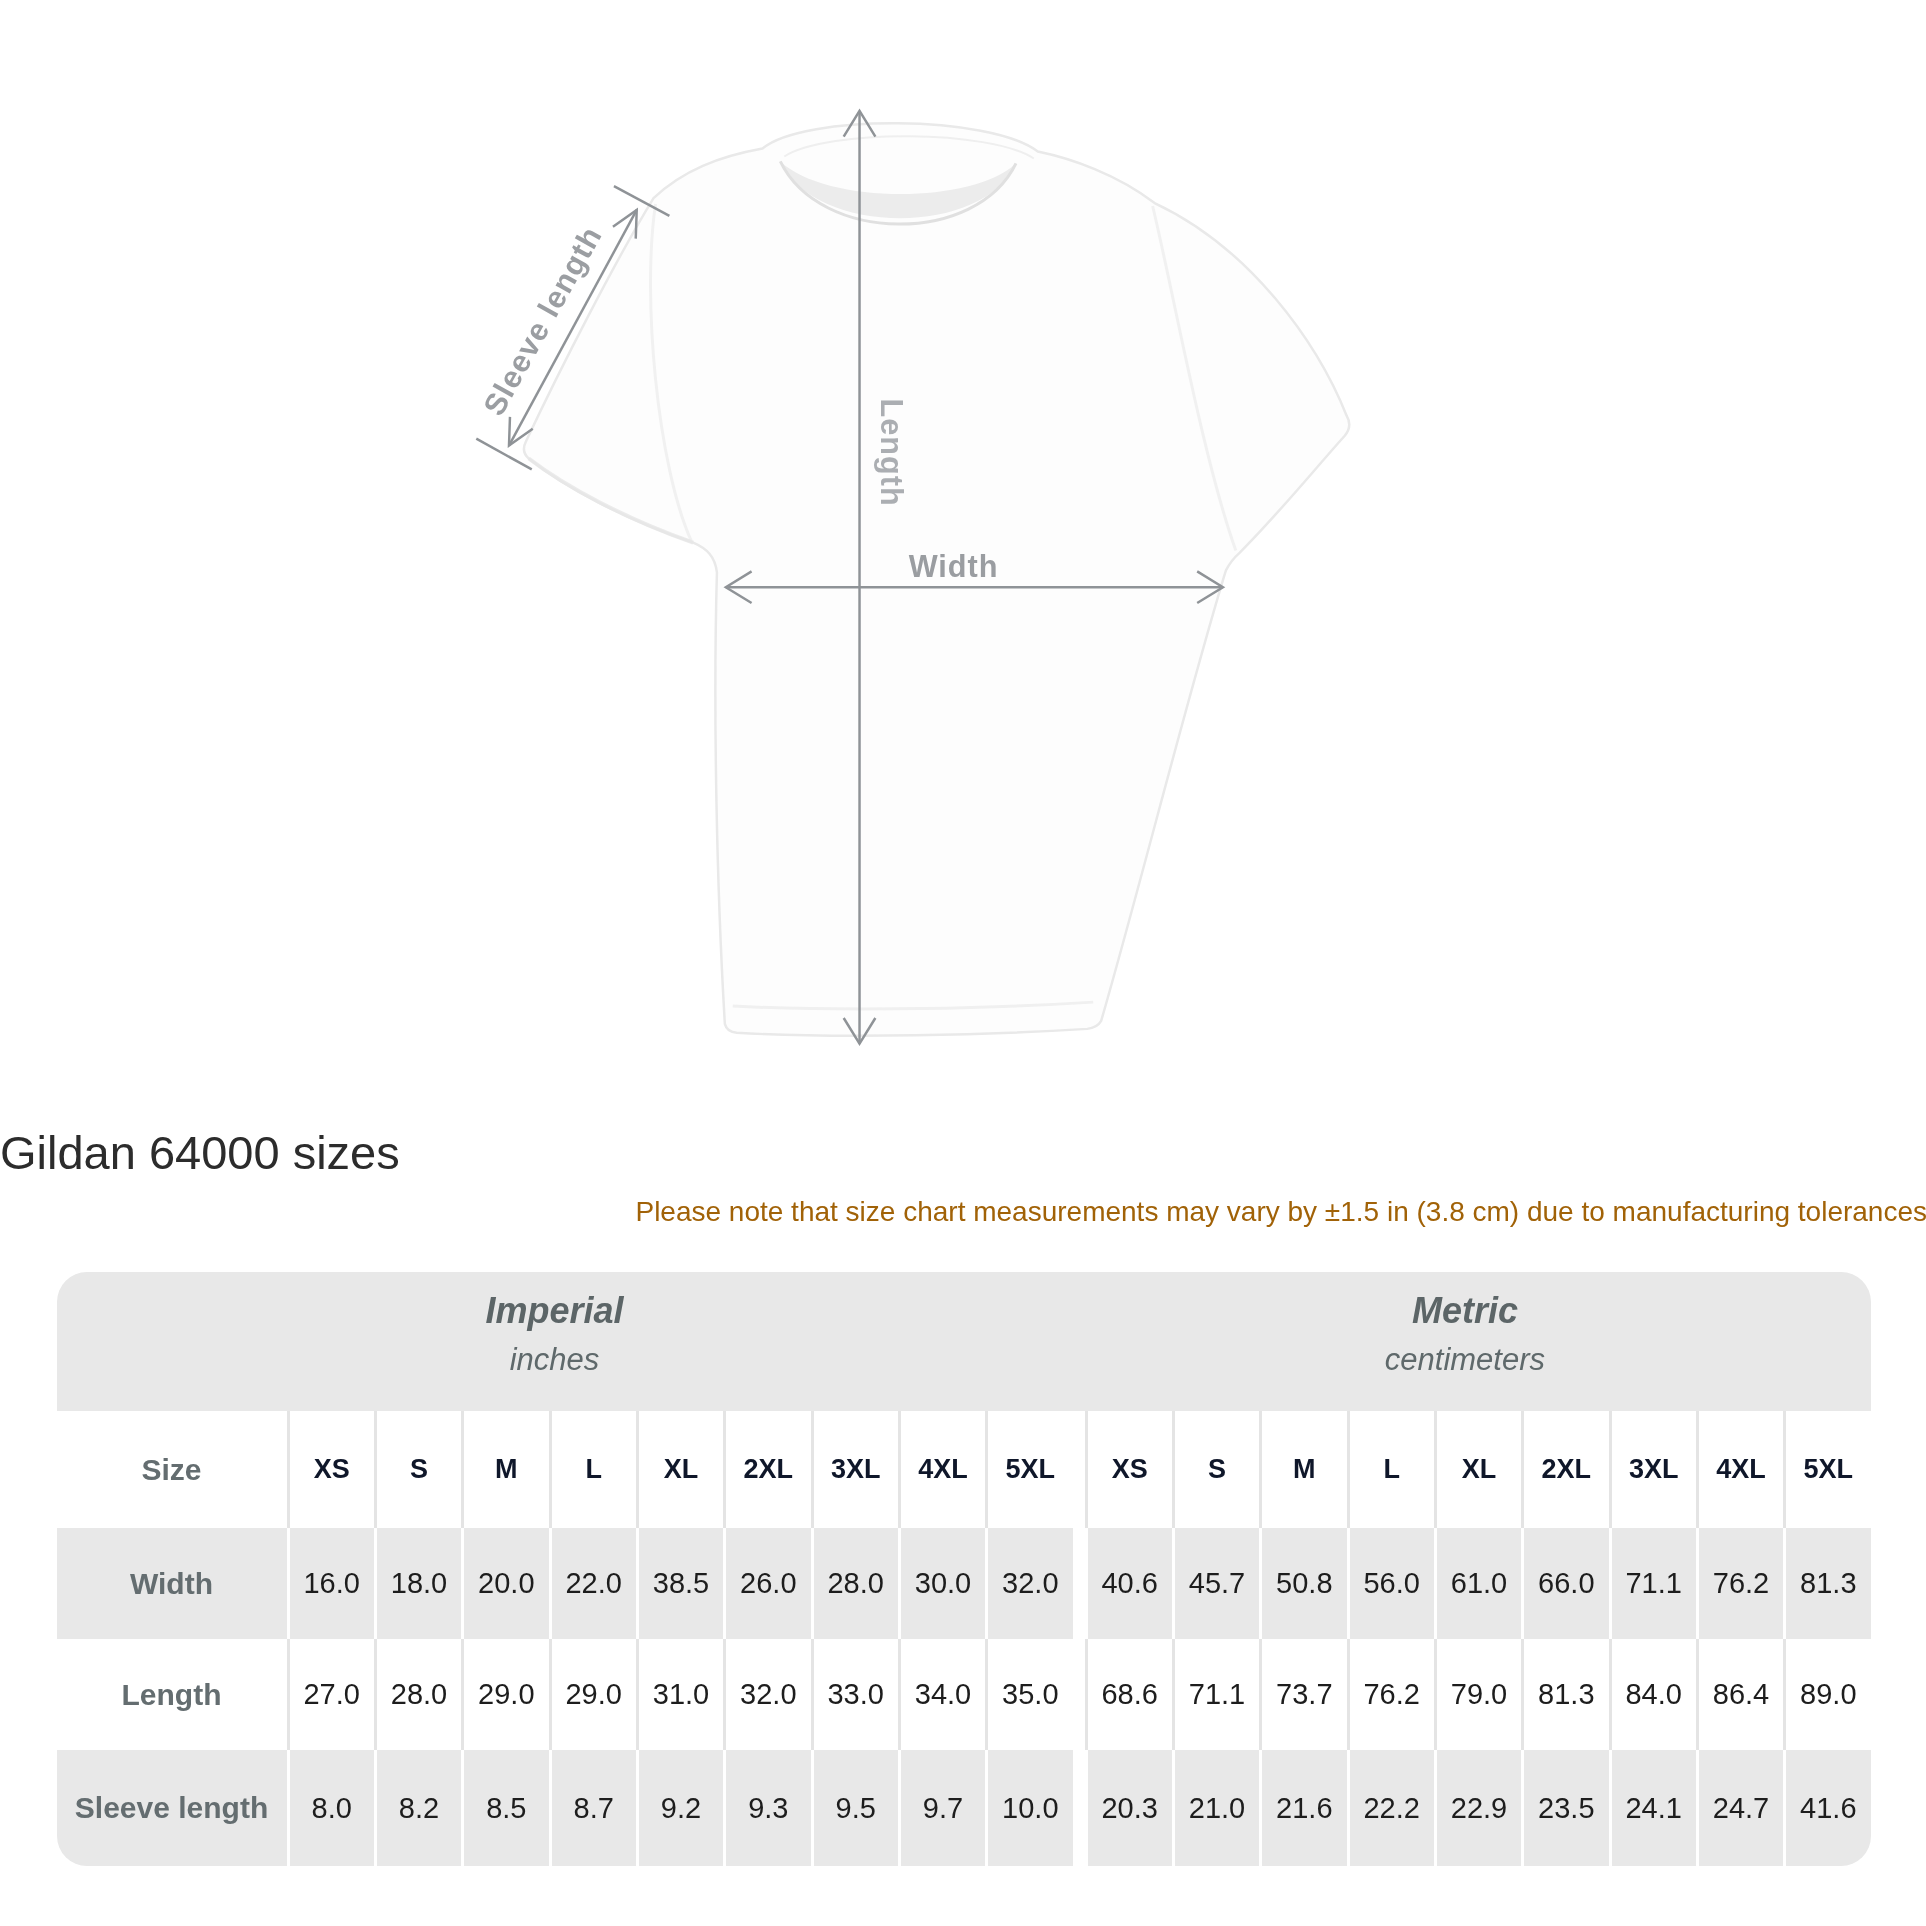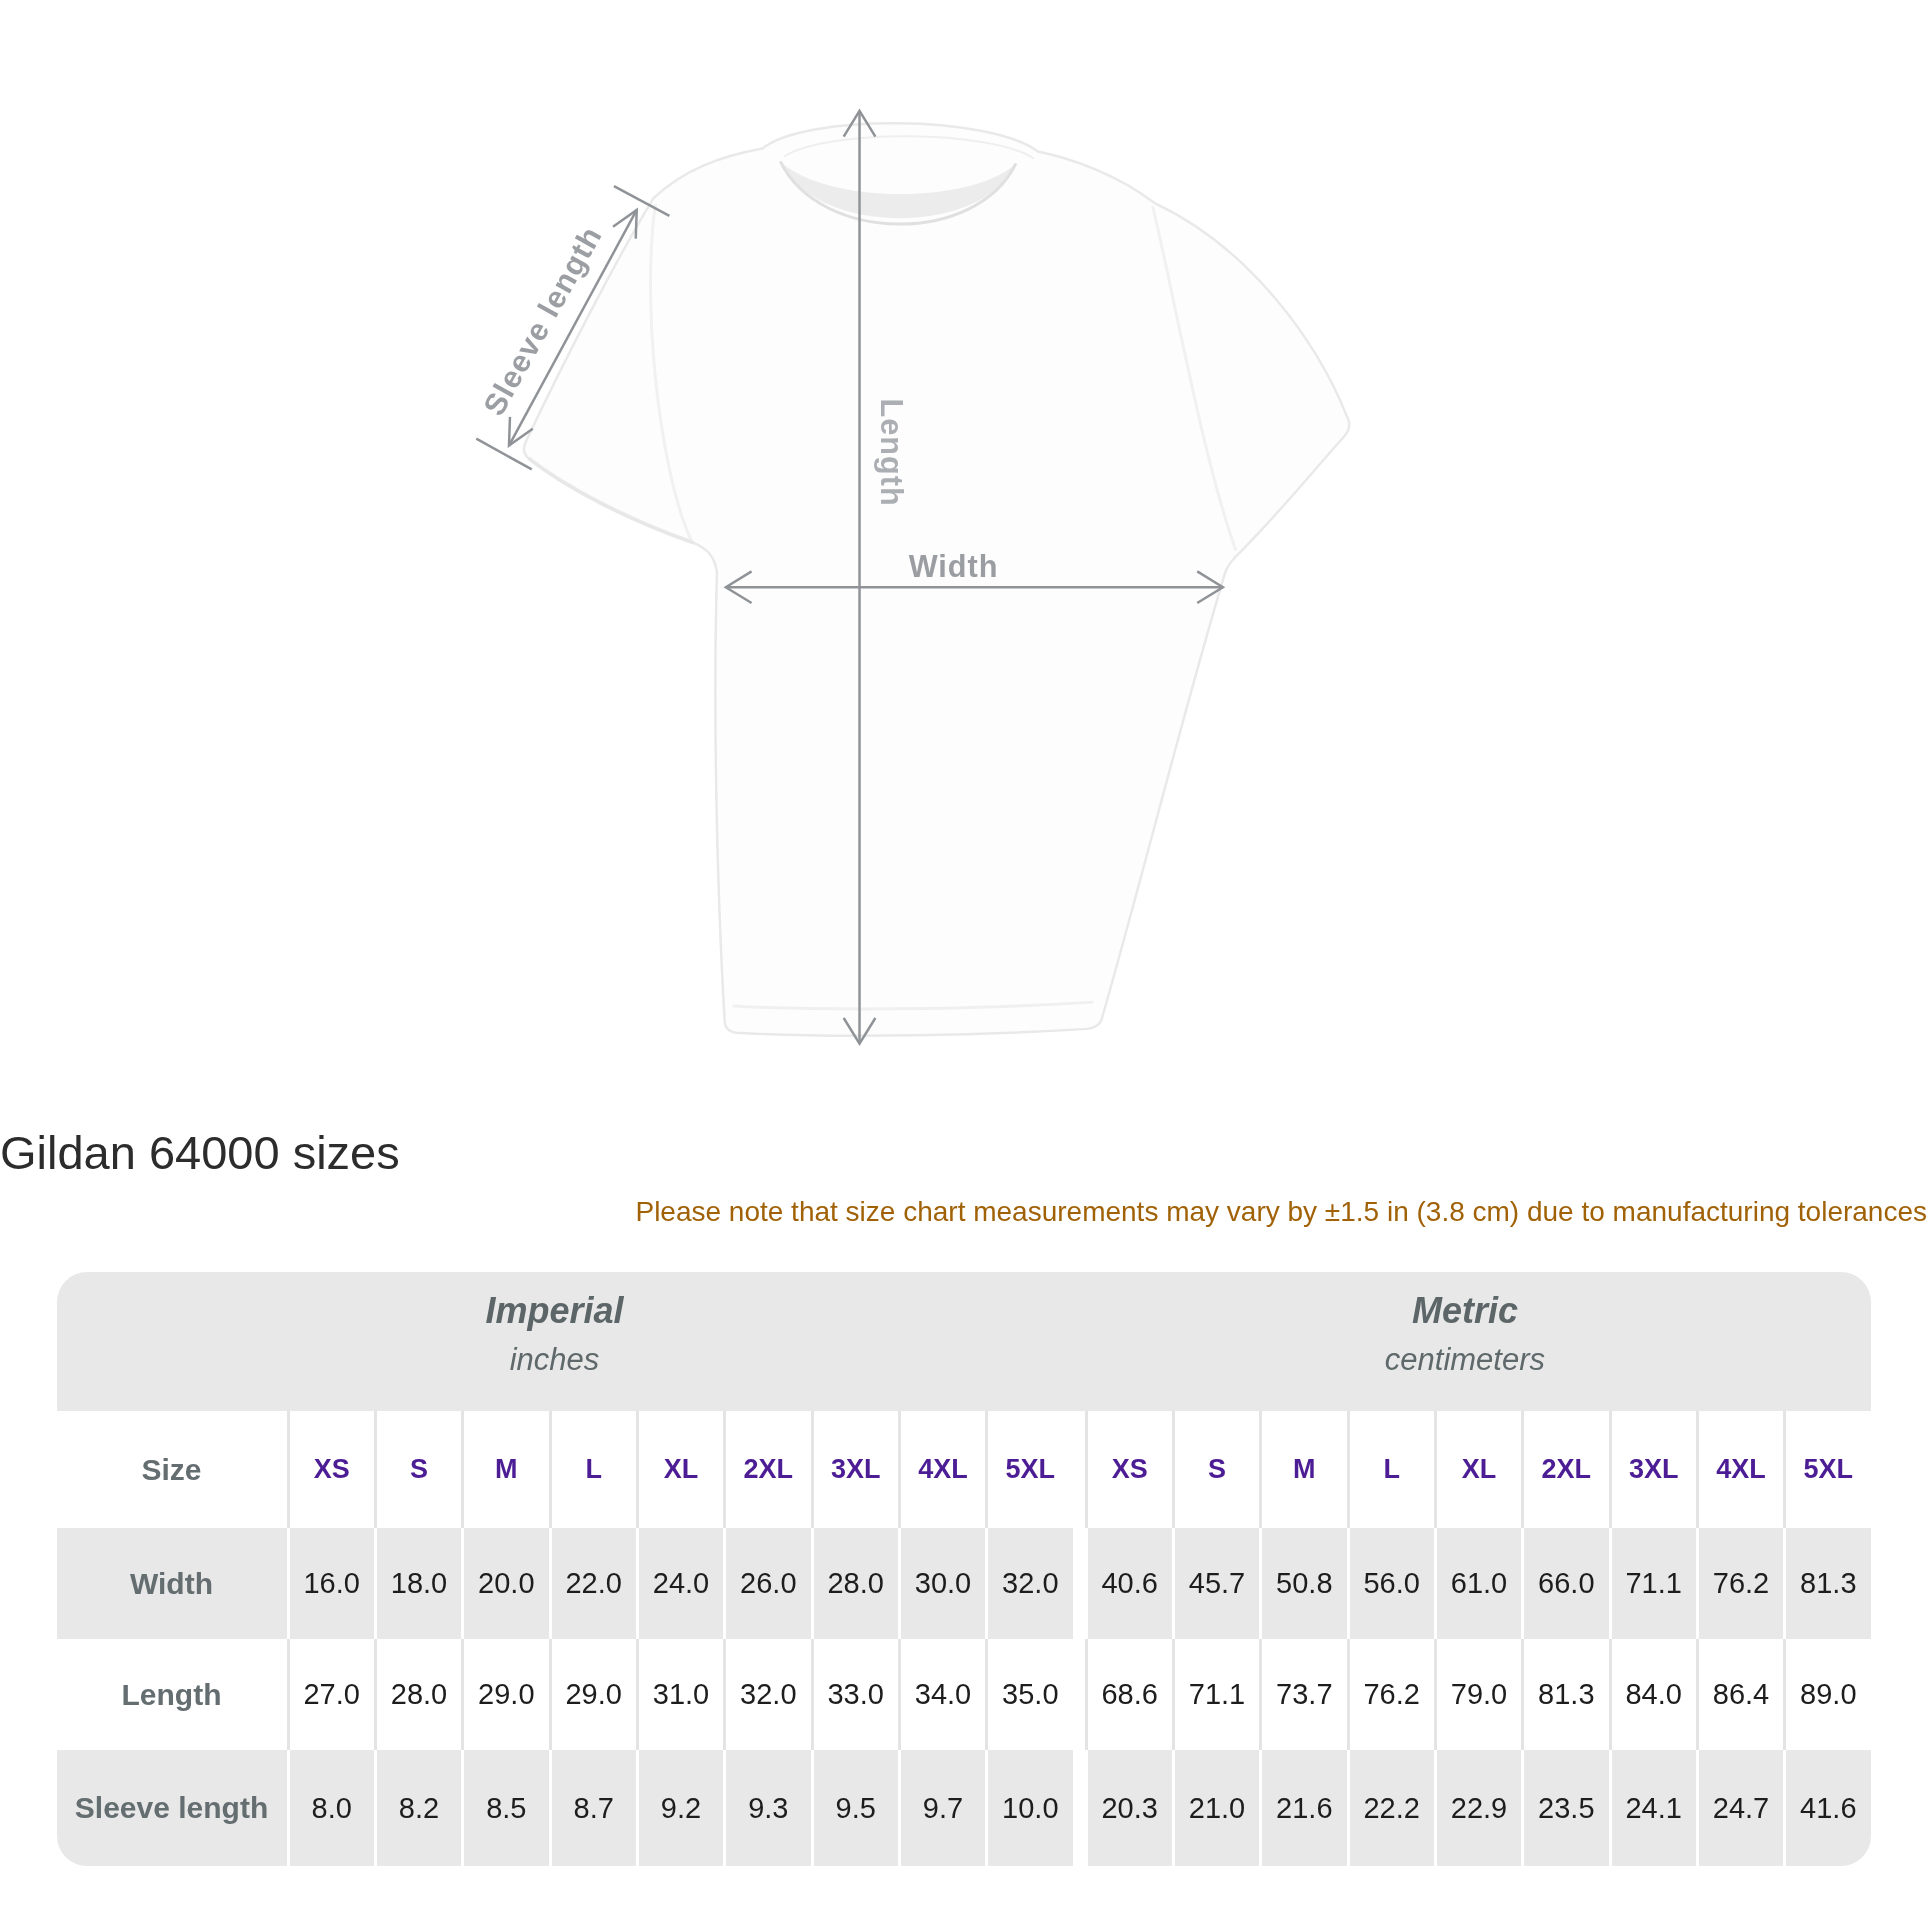--- a/index.html
+++ b/index.html
@@ -53,21 +53,21 @@
   .data-row{height:111px;}
   .data-row.last{height:116px;}
   .row-gray{background:#e8e8e8;}
   .row-white{background:#ffffff;}
   .cell{
     display:flex;align-items:center;justify-content:center;
     border-left:3px solid transparent;
     font-size:29px;color:#1d1d1d;
   }
   .cell.rlabel{border-left:none;font-weight:bold;font-size:30px;color:#646d70;}
-  .size-row .cell{font-weight:bold;font-size:27px;color:#4c1d95;}
+  .size-row .cell{font-weight:bold;font-size:27px;color:#0f172a;}
   .size-row .cell.rlabel{font-size:30px;color:#646d70;}
   .size-row .cell,.row-white .cell{border-left-color:#e4e4e4;}
   .row-gray .cell{border-left-color:#ffffff;}
   .row-gray .cell.rlabel,.row-white .cell.rlabel,.size-row .cell.rlabel{border-left-color:transparent;}
   .gapcell{background:transparent;}
   .size-row .gapcell,.row-white .gapcell,.row-gray .gapcell{background:#ffffff;}
   .band-row .gapcell{background:transparent;}
 </style>
 </head>
 <body>
@@ -163,21 +163,21 @@
         <div class="cell">3XL</div>
         <div class="cell">4XL</div>
         <div class="cell">5XL</div>
       </div>
     <div class="trow data-row row-gray" data-row="0">
         <div class="cell rlabel">Width</div>
         <div class="cell">16.0</div>
         <div class="cell">18.0</div>
         <div class="cell">20.0</div>
         <div class="cell">22.0</div>
-        <div class="cell">24.0</div>
+        <div class="cell">38.5</div>
         <div class="cell">26.0</div>
         <div class="cell">28.0</div>
         <div class="cell">30.0</div>
         <div class="cell">32.0</div>
         <div class="gapcell"></div>
         <div class="cell">40.6</div>
         <div class="cell">45.7</div>
         <div class="cell">50.8</div>
         <div class="cell">56.0</div>
         <div class="cell">61.0</div>

